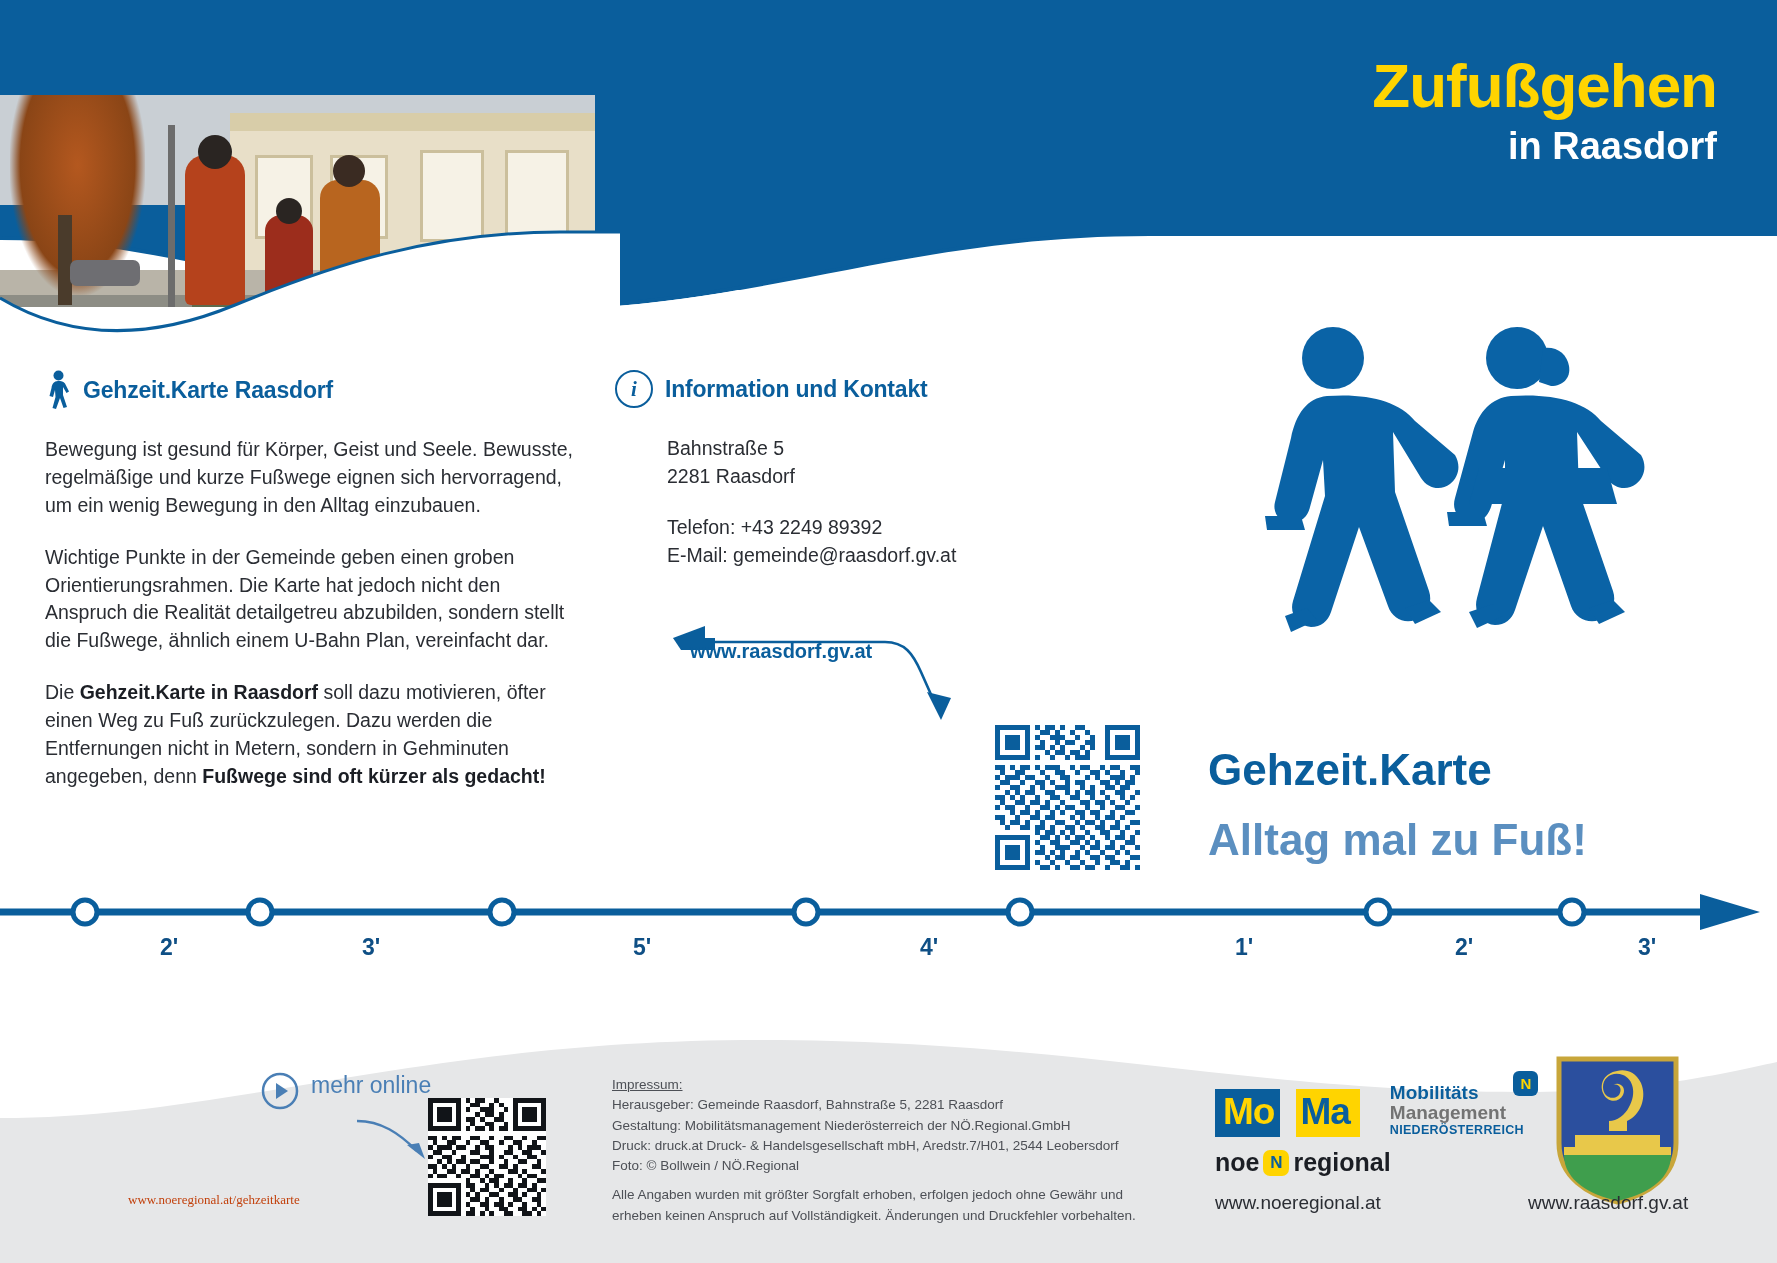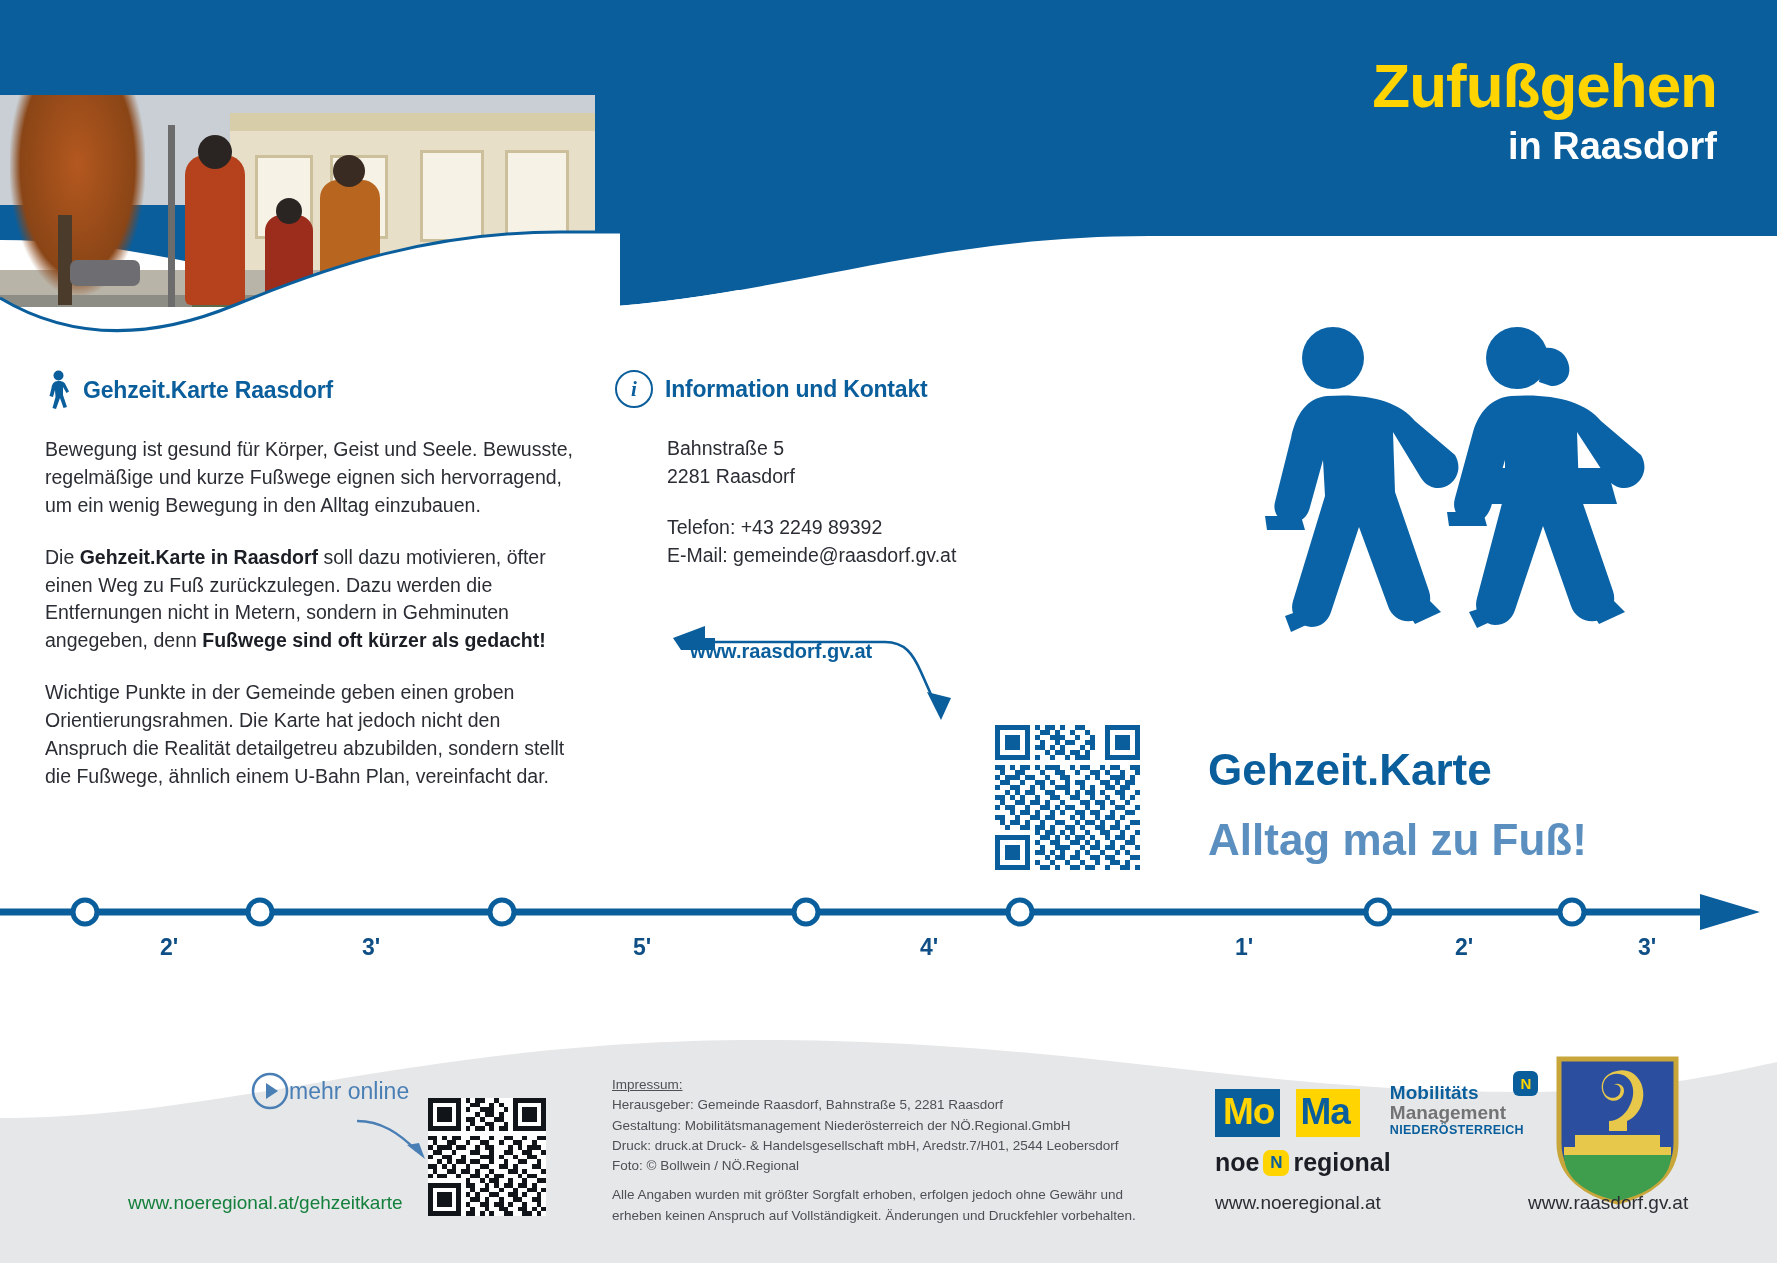--- a/index.html
+++ b/index.html
@@ -97,26 +97,26 @@
 
   
   .timeline{position:absolute;left:0;top:890px;width:1777px;height:90px;}
   .tl-label{
     position:absolute;font-size:23px;font-weight:bold;color:#0f4f85;
   }
 
   
   .footer-wave{position:absolute;left:0;top:1000px;width:1777px;height:263px;}
   .mehr-online{
-    position:absolute;left:251px;top:1072px;display:flex;align-items:center;gap:0;
+    position:absolute;left:261px;top:1072px;display:flex;gap:12px;
   }
   .mehr-text{font-size:23px;color:#4a7fb5;}
   .qr-foot{position:absolute;left:428px;top:1098px;width:118px;height:118px;}
   .foot-url-left{
-    position:absolute;left:128px;top:1192px;font-size:19px;color:#15803d;
+    position:absolute;left:128px;top:1192px;font-size:13px;color:#c2410c;font-family:Liberation Serif, serif;
   }
   .foot-arrow{position:absolute;left:355px;top:1115px;width:80px;height:50px;}
 
   .impressum{
     position:absolute;left:612px;top:1075px;width:560px;
     font-size:13.5px;line-height:1.5;color:#4d5056;
   }
   .impressum .ttl{text-decoration:underline;}
   .imp-gap{height:9px;}
 
@@ -213,23 +213,23 @@
     <div class="sec-head">
       <svg width="26" height="40" viewBox="0 0 26 40">
         <circle cx="13.5" cy="5.5" r="5" fill="#0a5e9c"></circle>
         <path d="M13 11 C9 11 7 14 6.5 18 L4.5 26 L8 27 L10 20 L10.5 27 L7.5 38 L11 39 L15 28 L18.5 38 L22 37 L18 25 L18 17 L21.5 23 L24 21.5 L20 13.5 C18.6 11.6 16.2 11 13 11 Z" fill="#0a5e9c"></path>
       </svg>
       <div class="sec-head-title">Gehzeit.Karte Raasdorf</div>
     </div>
 
     <p class="body-p">Bewegung ist gesund für Körper, Geist und Seele. Bewusste, regelmäßige und kurze Fußwege eignen sich hervorragend, um ein wenig Bewegung in den Alltag einzubauen.</p>
 
+    <p class="body-p">Wichtige Punkte in der Gemeinde geben einen groben Orientierungsrahmen. Die Karte hat jedoch nicht den Anspruch die Realität detailgetreu abzubilden, sondern stellt die Fußwege, ähnlich einem U-Bahn Plan, vereinfacht dar.</p>
+
     <p class="body-p"><span>Die </span><b>Gehzeit.Karte in Raasdorf</b><span> soll dazu motivieren, öfter einen Weg zu Fuß zurückzulegen. Dazu werden die Entfernungen nicht in Metern, sondern in Gehminuten angegeben, denn </span><b>Fußwege sind oft kürzer als gedacht!</b></p>
-
-    <p class="body-p">Wichtige Punkte in der Gemeinde geben einen groben Orientierungsrahmen. Die Karte hat jedoch nicht den Anspruch die Realität detailgetreu abzubilden, sondern stellt die Fußwege, ähnlich einem U-Bahn Plan, vereinfacht dar.</p>
   </div>
 
   <div class="col-mid">
     <div class="sec-head">
       <div class="circ-icon">i</div>
       <div class="sec-head-title">Information und Kontakt</div>
     </div>
     <div class="contact-lines">
       <div>Bahnstraße 5</div>
       <div>2281 Raasdorf</div>

